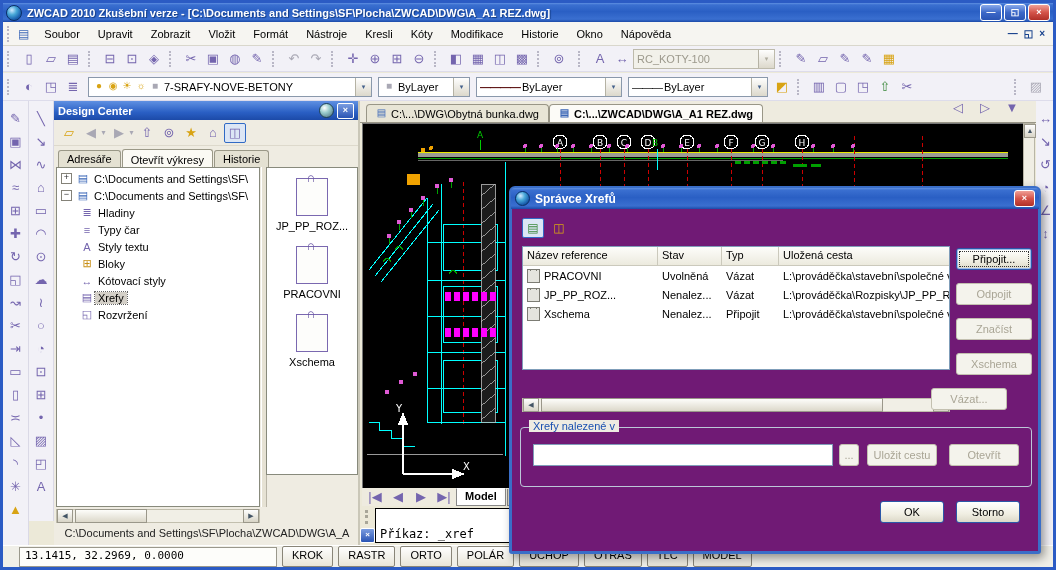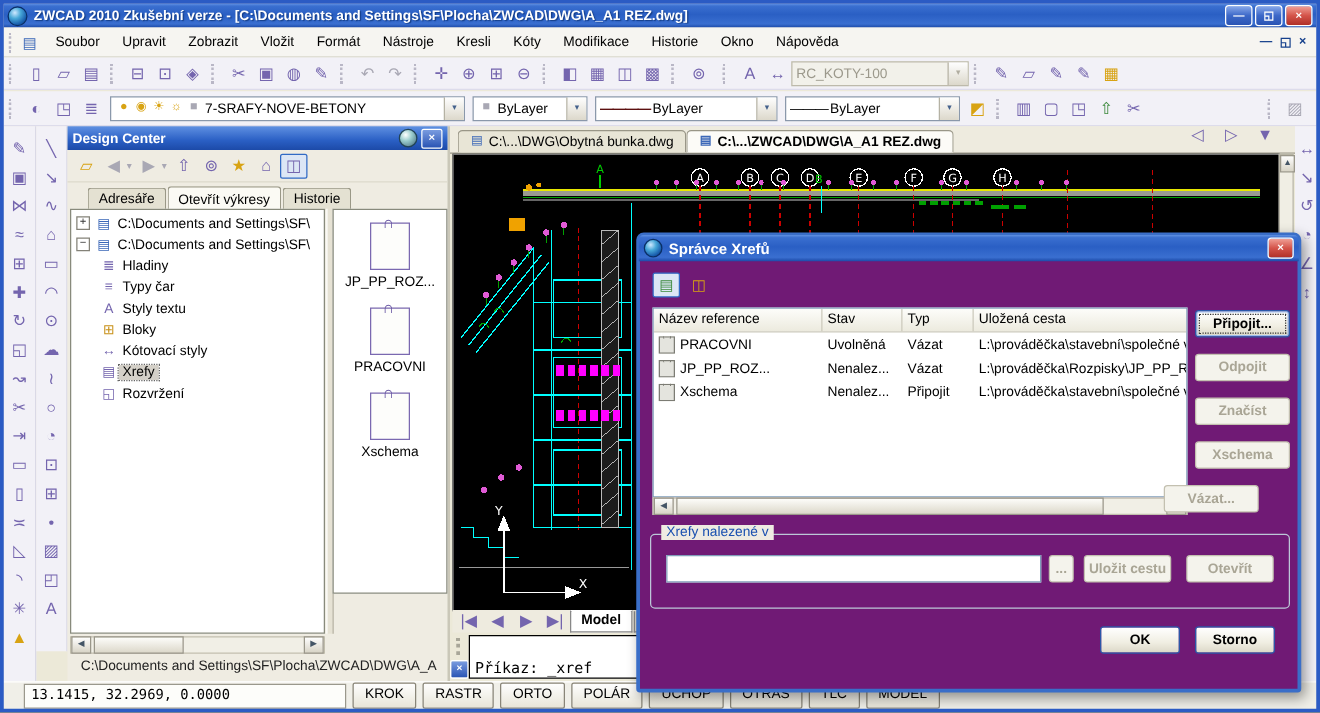--- a/index.html
+++ b/index.html
@@ -60,21 +60,21 @@
     border-right:2px solid #cac7b8;box-sizing:border-box;}
   .dc-title{height:19px;background:linear-gradient(180deg,#5f90e2,#2a5fc4 60%,#1c4aa8);
     color:#fff;font-weight:bold;display:flex;align-items:center;padding:0 4px;}
   .dc-title .pin{width:13px;height:13px;border-radius:50%;margin-left:auto;
     background:radial-gradient(circle at 35% 30%,#fff,#9cc 40%,#467);border:1px solid #245;}
   .dc-title .dcx{width:15px;height:14px;margin-left:3px;border:1px solid #fff;border-radius:2px;
     background:linear-gradient(#7a9ce0,#2a54b4);color:#fff;font-size:9px;font-weight:bold;
     text-align:center;line-height:13px;}
   .dc-tools{height:25px;display:flex;align-items:center;padding-left:4px;
     border-bottom:1px solid #ddd9cc;}
-  .dc-tabs{height:22px;display:flex;align-items:flex-end;padding-left:16px;gap:1px;}
+  .dc-tabs{height:22px;display:flex;align-items:flex-end;padding-left:4px;gap:1px;}
   .dc-tab{padding:2px 8px 3px;border:1px solid #9a9887;border-bottom:none;
     border-radius:3px 3px 0 0;background:#e4e1d2;font-size:11px;}
   .dc-tab.active{background:#fbfaf4;font-weight:normal;position:relative;top:1px;
     padding-top:4px;}
   .dc-body{position:absolute;left:2px;top:66px;width:302px;height:340px;}
   .dc-tree{position:absolute;left:0;top:0;width:204px;height:340px;background:#fff;
     border:1px solid #888a7c;box-sizing:border-box;overflow:hidden;padding-top:2px;}
   .trow{height:17px;display:flex;align-items:center;white-space:nowrap;overflow:hidden;}
   .texp{width:9px;height:9px;border:1px solid #848278;background:#fff;flex:none;
     font-size:9px;line-height:7px;text-align:center;margin:0 3px 0 4px;color:#333;}
@@ -145,40 +145,40 @@
   .dlg{left:509px;top:186px;width:532px;height:368px;z-index:50;
     border:3px solid #3a6ec8;border-radius:6px 6px 3px 3px;background:#701a75;
     box-shadow:3px 4px 10px rgba(0,0,0,.4);box-sizing:border-box;}
   .dlg-title{height:21px;margin:-1px -1px 0;border-radius:4px 4px 0 0;
     background:linear-gradient(180deg,#5f90e2 0%,#3a6fd0 10%,#2a5fc4 45%,#3a6fd0 85%,#1c4aa8 100%);
     color:#fff;font-weight:bold;font-size:12px;display:flex;align-items:center;
     padding:0 4px;gap:5px;}
   .dlg-title .tbtn{margin-left:auto;width:19px;}
   .dlg-tools{position:absolute;left:10px;top:29px;display:flex;gap:4px;}
   .dlg-tools .ticon{font-size:12px;}
-  .xlist{position:absolute;left:10px;top:57px;width:428px;height:152px;background:#fff;
+  .xlist{position:absolute;left:10px;top:57px;width:428px;height:124px;background:#fff;
     border:1px solid #7f9db9;box-sizing:border-box;overflow:hidden;}
   .xhead{display:flex;height:18px;background:linear-gradient(#fdfdfa,#eceade);
     border-bottom:1px solid #cbc9bc;}
   .xhc{padding:2px 4px;border-right:1px solid #cbc9bc;box-sizing:border-box;
     white-space:nowrap;overflow:hidden;}
   .xrow{display:flex;height:19px;align-items:center;}
   .xc{padding:0 4px;box-sizing:border-box;white-space:nowrap;overflow:hidden;flex:none;
     display:flex;align-items:center;gap:4px;}
   .w1{width:135px;} .w2{width:64px;} .w3{width:57px;} .w4{width:170px;}
   .paper{width:11px;height:12px;background:#e4e4de;border:1px solid #7c7c74;
     position:relative;flex:none;}
   .paper::after{content:"";position:absolute;top:-4px;left:2px;width:5px;height:4px;
     border:1px solid #7c7c74;border-bottom:none;border-radius:3px 3px 0 0;}
   .xscroll{position:absolute;left:10px;top:209px;width:428px;height:14px;background:#f1efe6;
     border:1px solid #c2bfae;box-sizing:border-box;display:flex;align-items:center;}
   .xscroll .sbthumb{width:340px;}
   .xpbtn{position:absolute;width:76px;height:22px;font-size:11px;text-align:center;
     line-height:20px;background:linear-gradient(#fff,#f0eee2 60%,#dcd8c8);
-    border:1px solid #7b7a6e;border-radius:3px;box-sizing:border-box;font-weight:bold;}
+    border:1px solid #7b7a6e;border-radius:3px;box-sizing:border-box;}
   .xpbtn.primary{border-color:#2b57a8;box-shadow:inset 0 0 0 1px #9ebcec;
     outline:1px dotted #333;outline-offset:-4px;}
   .xpbtn.disabled{background:#f4f3ec;border-color:#c3c0b0;color:#a9a595;box-shadow:none;}
   .xgroup{position:absolute;left:8px;top:238px;width:510px;height:58px;
     border:1px solid #bcc7d8;border-radius:4px;}
   .xgroup .glabel{position:absolute;left:8px;top:-8px;background:#eeebe2;padding:0 4px;
     color:#1a50b0;}
   .xinput{position:absolute;left:12px;top:16px;width:300px;height:22px;background:#fff;
     border:1px solid #7f9db9;box-sizing:border-box;font-size:11px;padding:0 3px;}
   

